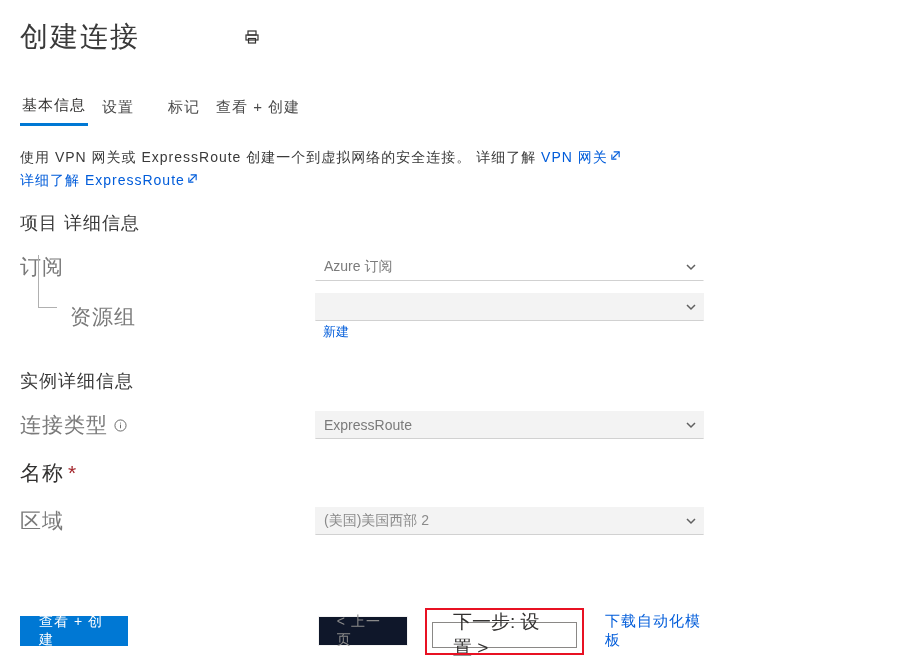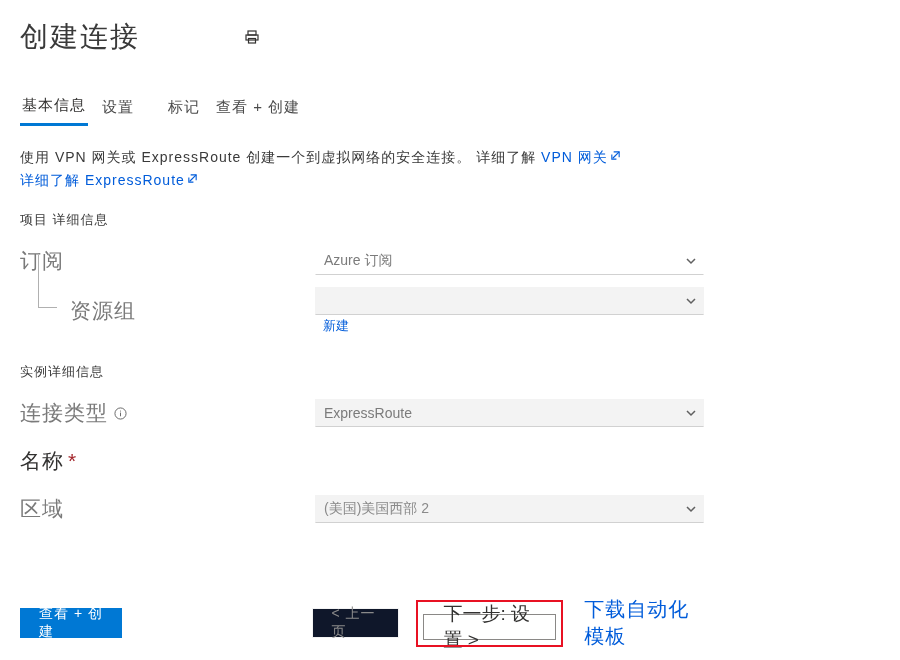--- a/index.html
+++ b/index.html
@@ -20,21 +20,21 @@
   .print-btn{margin-left:100px;padding:4px;color:#323130;cursor:pointer;}
   .print-btn svg{width:16px;height:16px;display:block;}
   .tabs{display:flex;gap:12px;padding:40px 20px 0 20px;font-size:15px;color:#4a4a4a;align-items:center;flex-wrap:wrap;}
   .tab{padding:0 2px 8px 2px;cursor:pointer;color:#4a4a4a;letter-spacing:1px;}
   .tab.active{border-bottom:3px solid var(--blue);color:#323130;}
   .tab.spacer{padding-left:20px;}
   .intro{padding:20px 20px 0 20px;font-size:14px;color:#3a3a3a;line-height:1.55;letter-spacing:1px;}
   .intro a{color:var(--linkblue);text-decoration:none;}
   .ext-icon{display:inline-block;vertical-align:1px;margin-left:2px;}
   .ext-icon svg{width:11px;height:11px;}
-  .section-title{padding:20px 20px 0 20px;font-size:13px;color:#3a3a3a;letter-spacing:1px;}
+  .section-title{padding:20px 20px 0 20px;font-size:18px;color:#3a3a3a;letter-spacing:1px;}
   .form{padding:6px 20px 0 20px;}
   .row{display:flex;align-items:center;margin-top:12px;}
   .label-col{width:295px;min-width:295px;font-size:21px;color:#7a7a7a;letter-spacing:1px;display:flex;align-items:center;}
   .label-col.indent{padding-left:50px;width:295px;min-width:295px;box-sizing:border-box;}
   .req{color:var(--red);margin-left:4px;}
   .info-icon{margin-left:6px;display:inline-flex;align-items:center;color:#606060;}
   .info-icon svg{width:13px;height:13px;}
   .field-col{flex:1;position:relative;max-width:565px;}
   
   .sel{position:relative;height:26px;border:1px solid transparent;border-bottom:1px solid var(--field-border);background:transparent;display:flex;align-items:center;padding:0 24px 0 8px;color:#7b7b7b;font-size:14px;cursor:pointer;}
@@ -52,21 +52,21 @@
   .check{position:absolute;right:6px;top:50%;transform:translateY(-50%);color:var(--green);}
   .check svg{width:14px;height:14px;display:block;}
   
   .footer{position:absolute;left:0;right:0;bottom:10px;display:flex;align-items:center;padding:0 20px;}
   .btn{height:28px;display:inline-flex;align-items:center;justify-content:center;padding:0 18px;font-size:14px;cursor:pointer;letter-spacing:1px;}
   .btn-primary{background:var(--blue);color:#fff;border:1px solid var(--blue);}
   .btn-ghost{background:#0f172a;color:#8a8a8a;border:1px solid #f3f3f3;margin-left:190px;}
   .btn-next-wrap{position:relative;display:inline-block;margin-left:24px;}
   .btn-next{background:#fff;color:#323130;border:1px solid #8a8886;height:24px;padding:0 20px;display:inline-flex;align-items:center;font-size:19px;}
   .highlight-box{position:absolute;border:2px solid #e81123;pointer-events:none;}
-  .dl-link{margin-left:28px;color:var(--linkblue);font-size:20px;letter-spacing:1px;cursor:pointer;text-decoration:none;}
+  .dl-link{margin-left:28px;color:var(--linkblue);font-size:15px;letter-spacing:1px;cursor:pointer;text-decoration:none;}
 </style>
 </head>
 <body>
 <div class="page">
 
   <div class="header">
     <div class="title">创建连接</div>
     <div class="print-btn">
       <span>
         <svg viewBox="0 0 16 16" fill="none" stroke="currentColor" stroke-width="1.2">

